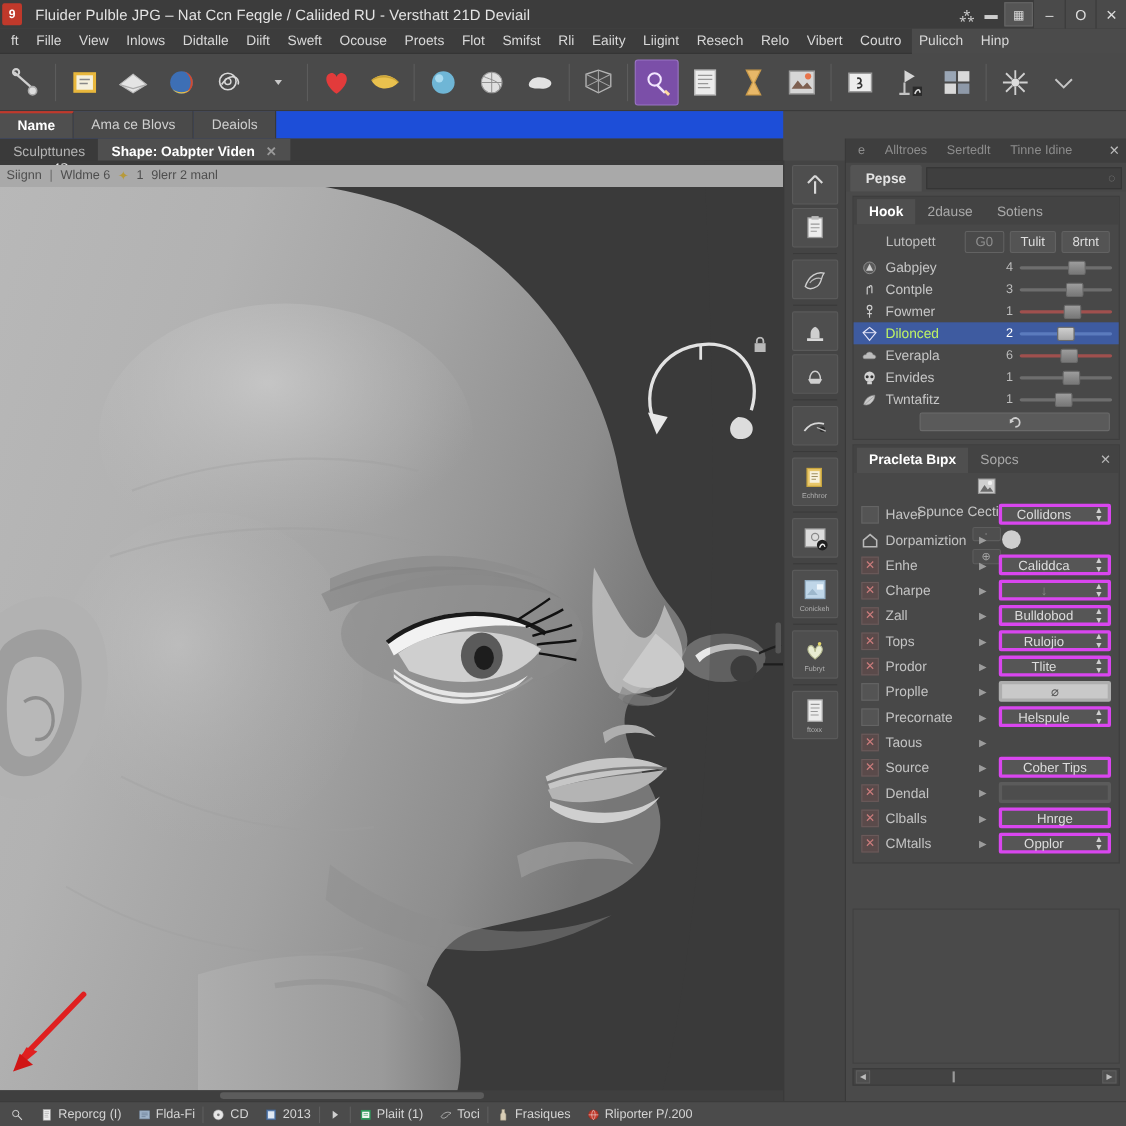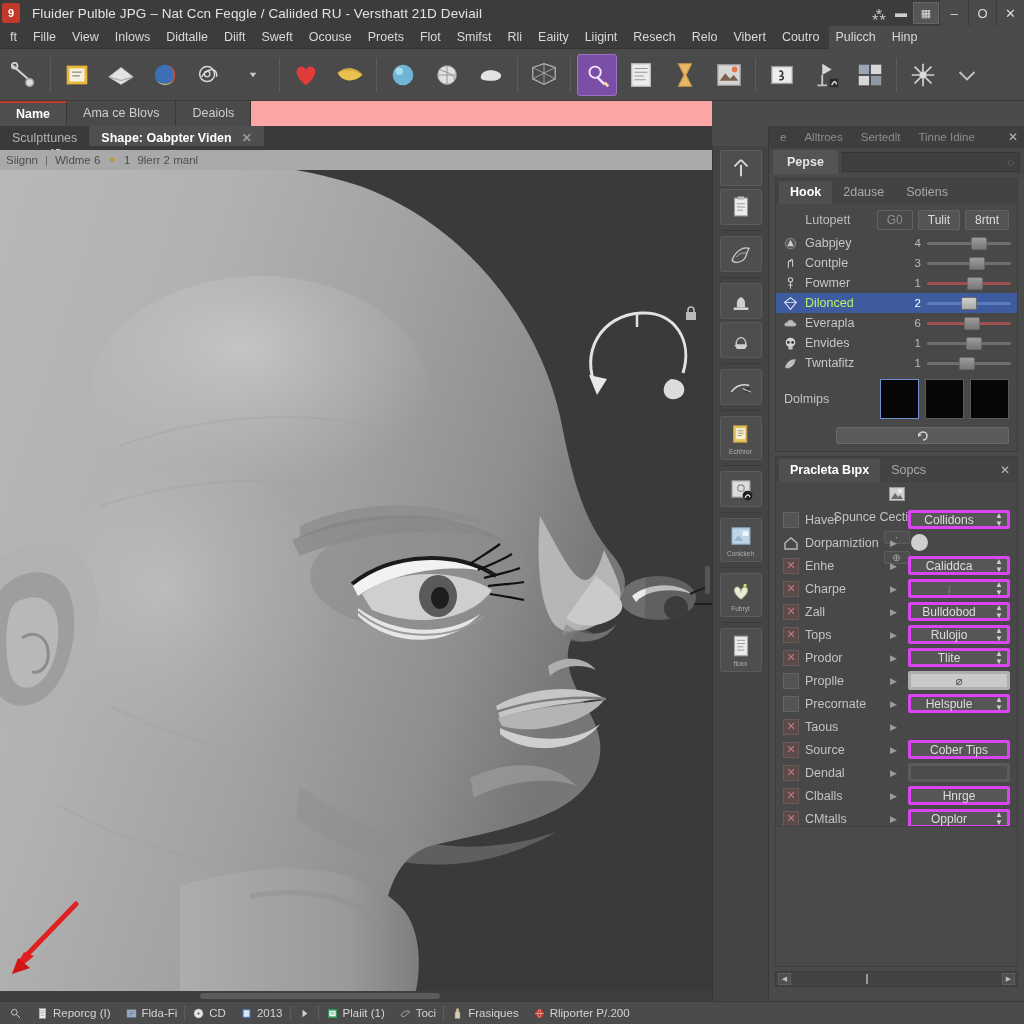--- a/index.html
+++ b/index.html
@@ -60,21 +60,21 @@
   .tool{
     width:40px; height:42px; margin:0 2px; flex:0 0 auto;
     display:flex; align-items:center; justify-content:center; position:relative;
   }
   .tool.active{ background:#7b4fa8; border:1px solid #9a74c4; border-radius:3px; }
   .tsep{ width:1px; height:34px; background:#5c5c5c; margin:0 4px; flex:0 0 auto; }
 
   
   .tabrow1{
     position:absolute; left:0; top:101px; width:712px; height:25px;
-    background:#fca5a5; display:flex; align-items:flex-end;
+    background:#1d4ed8; display:flex; align-items:flex-end;
   }
   .tab1{
     height:25px; line-height:25px; padding:0 16px; font-size:12.5px; color:#cfcfcf;
     background:#4a4a4a; border-right:1px solid #383838; white-space:nowrap;
   }
   .tab1.sel{ background:#4f4f4f; color:#fff; font-weight:bold; border-top:2px solid #c0392b; line-height:23px; }
 
   .tabrow2{
     position:absolute; left:0; top:126px; width:712px; height:24px;
     background:#3a3a3a; display:flex; align-items:center;
@@ -789,26 +789,20 @@
                 <path d="M8,24 C14,18 20,13 25,9" fill="none" stroke="#8f8f8f" stroke-width="1.1"></path>
               </svg></div>
             <div class="snm">Twntafitz</div>
             <div class="sval">1</div>
             <div class="slider">
               <div class="strack"></div>
               <div class="sknob" style="left: 38%;"></div>
             </div>
           </div>
         </div>
-      <div class="swatchrow">
-        <div class="lbl">Dolmips</div>
-        <div class="swatch sel"></div>
-        <div class="swatch"></div>
-        <div class="swatch"></div>
-      </div>
       <div class="widebtn">
         <svg width="12" height="12" viewBox="0 0 12 12">
           <path d="M2,6 A4,4 0 1 1 6,10" stroke="#cfcfcf" stroke-width="1.6" fill="none"></path>
           <polygon points="1,3 5,5 1,7" fill="#cfcfcf"></polygon>
         </svg>
       </div>
     </div>
 
     <div class="sec">
       <div class="sec-tabs" id="prop-tabs">

